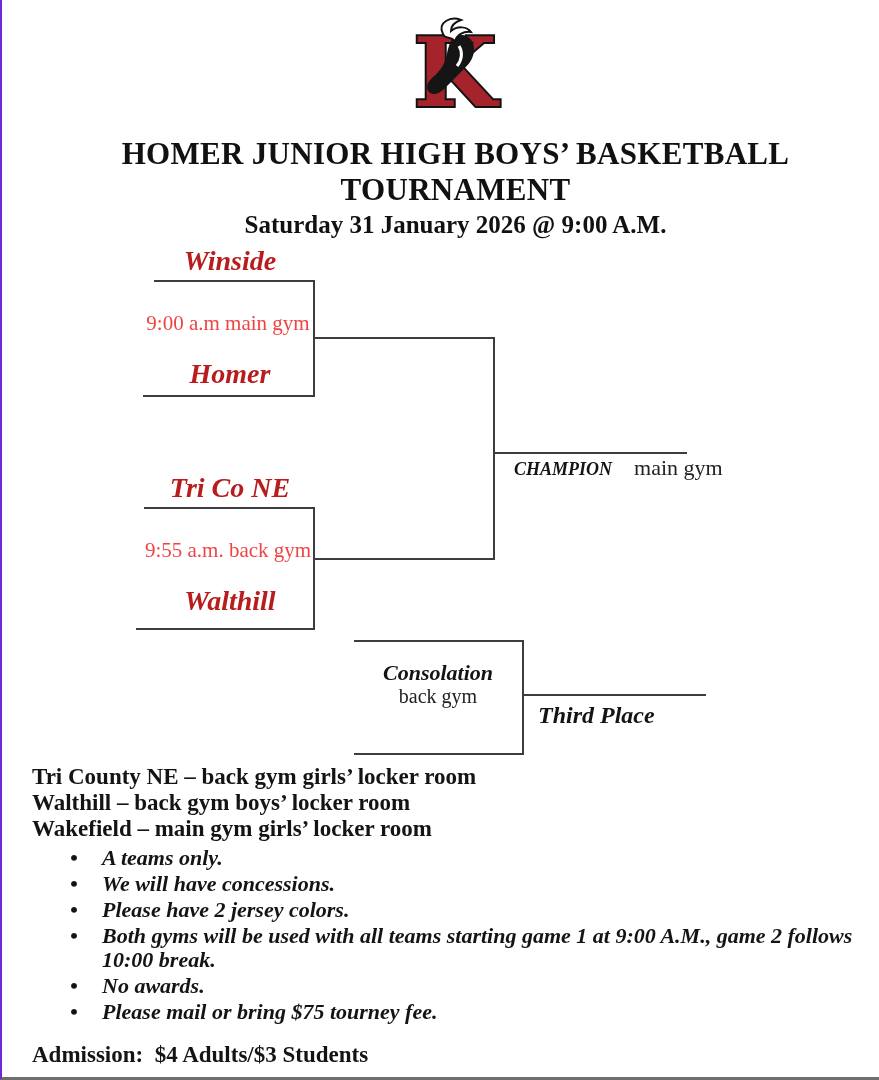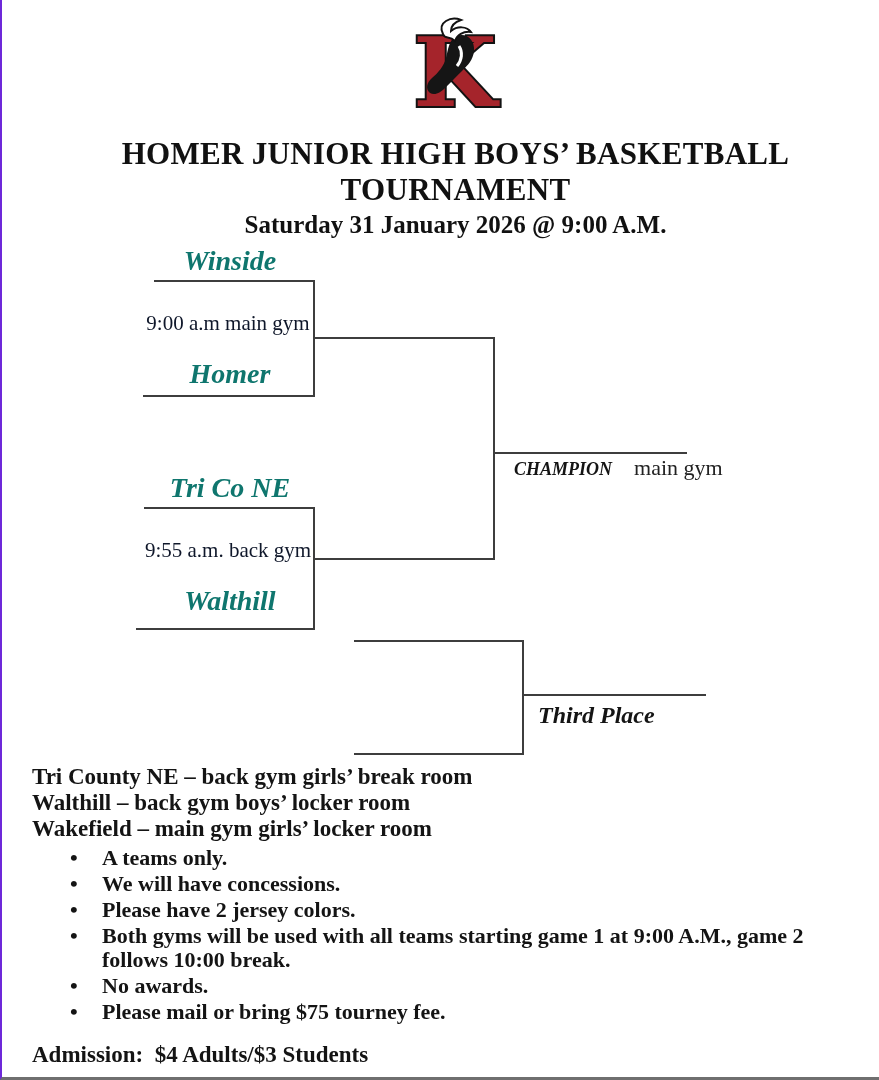--- a/index.html
+++ b/index.html
@@ -26,40 +26,40 @@
   .l-ch-horiz  { left:491px; top:452px; width:194px; }
   .l-g2-top    { left:142px; top:507px; width:171px; }
   .l-g2-vert   { left:311px; top:507px; height:123px; }
   .l-g2-bot    { left:134px; top:628px; width:179px; }
   .l-g2-conn   { left:311px; top:558px; width:182px; }
   .l-cons-top  { left:352px; top:640px; width:170px; }
   .l-cons-vert { left:520px; top:640px; height:115px; }
   .l-cons-bot  { left:352px; top:753px; width:170px; }
   .l-third     { left:520px; top:694px; width:184px; }
   
-  .team { position:absolute; font-weight:bold; font-style:italic; font-size:28px; text-align:center; width:180px; color:#0f766e; }
+  .team { position:absolute; font-weight:bold; font-style:italic; font-size:28px; text-align:center; width:180px; color:#b91c1c; }
   .t-winside  { left:138px; top:245px; }
   .t-homer    { left:138px; top:358px; }
   .t-trico    { left:138px; top:472px; }
   .t-walthill { left:138px; top:585px; }
-  .ginfo { position:absolute; font-size:21px; width:180px; text-align:center; color:#0f172a; }
+  .ginfo { position:absolute; font-size:21px; width:180px; text-align:center; color:#ef4444; }
   .gi-1 { left:136px; top:311px; }
   .gi-2 { left:136px; top:538px; }
   .champ-label { position:absolute; left:512px; top:455px; white-space:nowrap; }
   .champ-bold { font-weight:bold; font-style:italic; font-size:18px; color:#141414; }
   .champ-detail { font-size:22px; margin-left:18px; color:#222; }
   .cons-label { position:absolute; left:352px; top:661px; width:168px; text-align:center; }
   .cons-title { font-weight:bold; font-style:italic; font-size:22px; line-height:24px; color:#141414; }
   .cons-loc { font-size:20px; line-height:22px; color:#222; }
   .third-label { position:absolute; left:536px; top:702px; font-weight:bold; font-style:italic; font-size:24px; color:#141414; }
   
   .notes { position:absolute; left:30px; top:764px; right:14px; color:#141414; }
   .locker-heading { font-weight:bold; font-size:23px; line-height:26px; text-decoration:underline; text-decoration-thickness:2px; text-underline-offset:3px; }
   .locker-line { font-weight:bold; font-size:23px; line-height:26px; }
-  .bullet-list { list-style:none; margin-top:4px; }
+  .bullet-list { list-style:none; margin-top:4px;font-style:italic; }
   .bullet-list li { position:relative; padding-left:70px; font-weight:bold; font-size:22px; line-height:24px; margin-bottom:2px; }
   .bullet-list li::before { content:"•"; position:absolute; left:38px; top:0; font-size:22px; }
   .admission { font-weight:bold; font-size:23px; line-height:26px; white-space:pre-wrap; margin-top:18px; }
 </style>
 </head>
 <body>
 
 <div class="page">
 
   <div class="logo">
@@ -98,25 +98,29 @@
 
   <div class="team t-trico">Tri Co NE</div>
   <div class="ginfo gi-2">9:55 a.m. back gym</div>
   <div class="team t-walthill">Walthill</div>
 
   <div class="champ-label">
     <span class="champ-bold">CHAMPION</span>
     <span class="champ-detail">main gym</span>
   </div>
 
+  <div class="cons-label">
+    <div class="cons-title">Consolation</div>
+    <div class="cons-loc">back gym</div>
+  </div>
 
   <div class="third-label">Third Place</div>
 
   <div class="notes">
-    <div class="locker-line">Tri County NE – back gym girls’ break room</div>
+    <div class="locker-line">Tri County NE – back gym girls’ locker room</div>
     <div class="locker-line">Walthill – back gym boys’ locker room</div>
     <div class="locker-line">Wakefield – main gym girls’ locker room</div>
     <ul class="bullet-list">
       <li>A teams only.</li>
       <li>We will have concessions.</li>
       <li>Please have 2 jersey colors.</li>
       <li>Both gyms will be used with all teams starting game 1 at 9:00 A.M., game 2 follows 10:00 break.</li>
       <li>No awards.</li>
       <li>Please mail or bring $75 tourney fee.</li>
     </ul>

